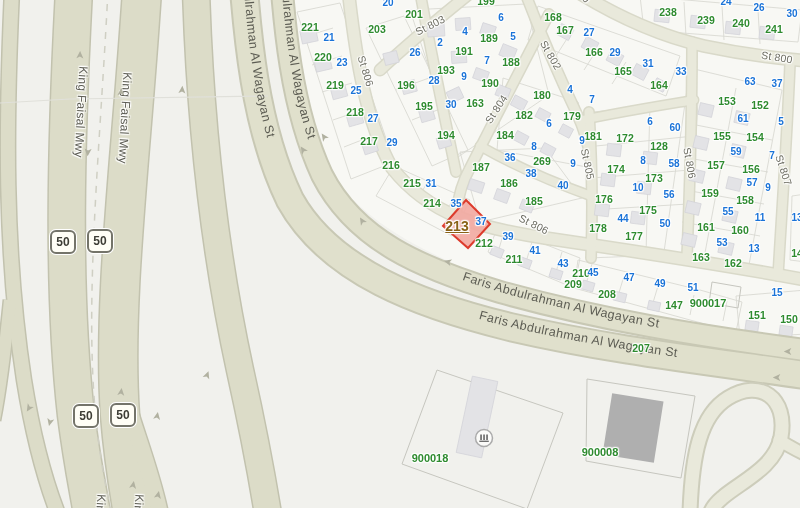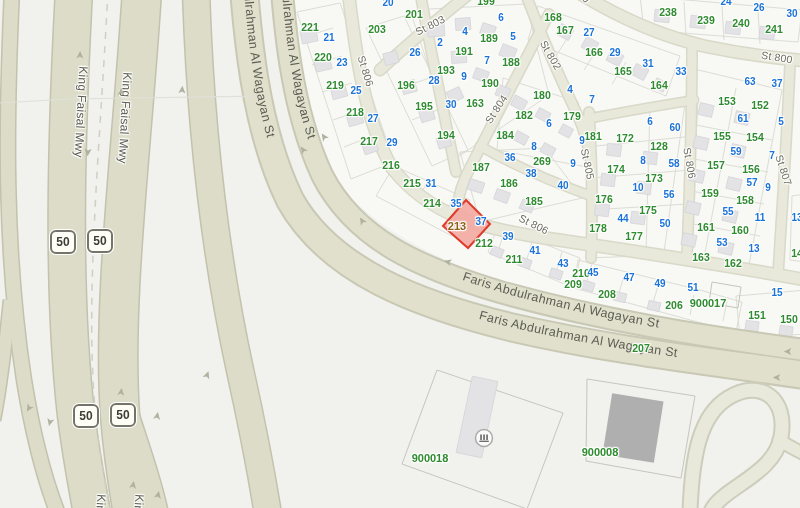--- a/index.html
+++ b/index.html
@@ -7,21 +7,21 @@
        font-family:"Liberation Sans",sans-serif;cursor:default;}
   #map svg{position:absolute;left:0;top:0;z-index:1;}
   #labels{position:absolute;left:0;top:0;width:800px;height:508px;z-index:3;pointer-events:none;}
   .lbl{position:absolute;transform:translate(-50%,-50%);white-space:nowrap;
        text-shadow:-1px -1px 1px #fff,1px -1px 1px #fff,-1px 1px 1px #fff,1px 1px 1px #fff,0 0 3px #fff;}
   .lot{color:#2e8b2f;font-size:10.5px;font-weight:bold;}
   .house{color:#1a73d8;font-size:10px;font-weight:bold;}
   .street{color:#6e6e64;font-size:10.5px;letter-spacing:.2px;}
   .landmark{color:#2e8b2f;font-size:11px;font-weight:bold;}
   .hwy{color:#5d5d54;font-size:12px;letter-spacing:.3px;}
-  .sel{color:#8a6217;font-size:11px;font-weight:bold;}
+  .sel{color:#8a6217;font-size:14px;font-weight:bold;text-decoration:underline;}
   .shield{position:absolute;transform:translate(-50%,-50%);width:22px;height:20px;background:#fffef6;
        border:2px solid #74746a;border-radius:6px;display:flex;align-items:center;justify-content:center;
        font-size:12px;font-weight:bold;color:#3e3e36;z-index:2;box-shadow:0 0 0 1px #fff;}
   .arrow{position:absolute;color:#b1b1a0;font-size:11px;line-height:1;z-index:2;
        transform-origin:50% 50%;}
   .ringname{font-family:"Liberation Sans",sans-serif;font-size:12.5px;fill:#5c5c53;letter-spacing:.4px;}
 </style>
 </head>
 <body>
 
@@ -224,21 +224,21 @@
       <div class="lbl lot" style="left: 369px; top: 141px;">217</div>
       <div class="lbl lot" style="left: 391px; top: 165px;">216</div>
       <div class="lbl lot" style="left: 412px; top: 183px;">215</div>
       <div class="lbl lot" style="left: 432px; top: 203px;">214</div>
       <div class="lbl lot" style="left: 484px; top: 243px;">212</div>
       <div class="lbl lot" style="left: 514px; top: 259px;">211</div>
       <div class="lbl lot" style="left: 542px; top: 273px; margin-left: 39px;">210</div>
       <div class="lbl lot" style="left: 573px; top: 284px;">209</div>
       <div class="lbl lot" style="left: 607px; top: 294px;">208</div>
       <div class="lbl lot" style="left: 641px; top: 300px; margin-top: 48px;">207</div>
-      <div class="lbl lot" style="left: 674px; top: 305px;">206</div>
+      <div class="lbl lot" style="left: 674px; top: 305px;">147</div>
       <div class="lbl lot" style="left: 377px; top: 29px;">203</div>
       <div class="lbl lot" style="left: 414px; top: 14px;">201</div>
       <div class="lbl lot" style="left: 486px; top: 1px;">199</div>
       <div class="lbl lot" style="left: 406px; top: 85px;">196</div>
       <div class="lbl lot" style="left: 424px; top: 106px;">195</div>
       <div class="lbl lot" style="left: 446px; top: 135px;">194</div>
       <div class="lbl lot" style="left: 446px; top: 70px;">193</div>
       <div class="lbl lot" style="left: 475px; top: 103px;">163</div>
       <div class="lbl lot" style="left: 464px; top: 51px;">191</div>
       <div class="lbl lot" style="left: 490px; top: 83px;">190</div>

